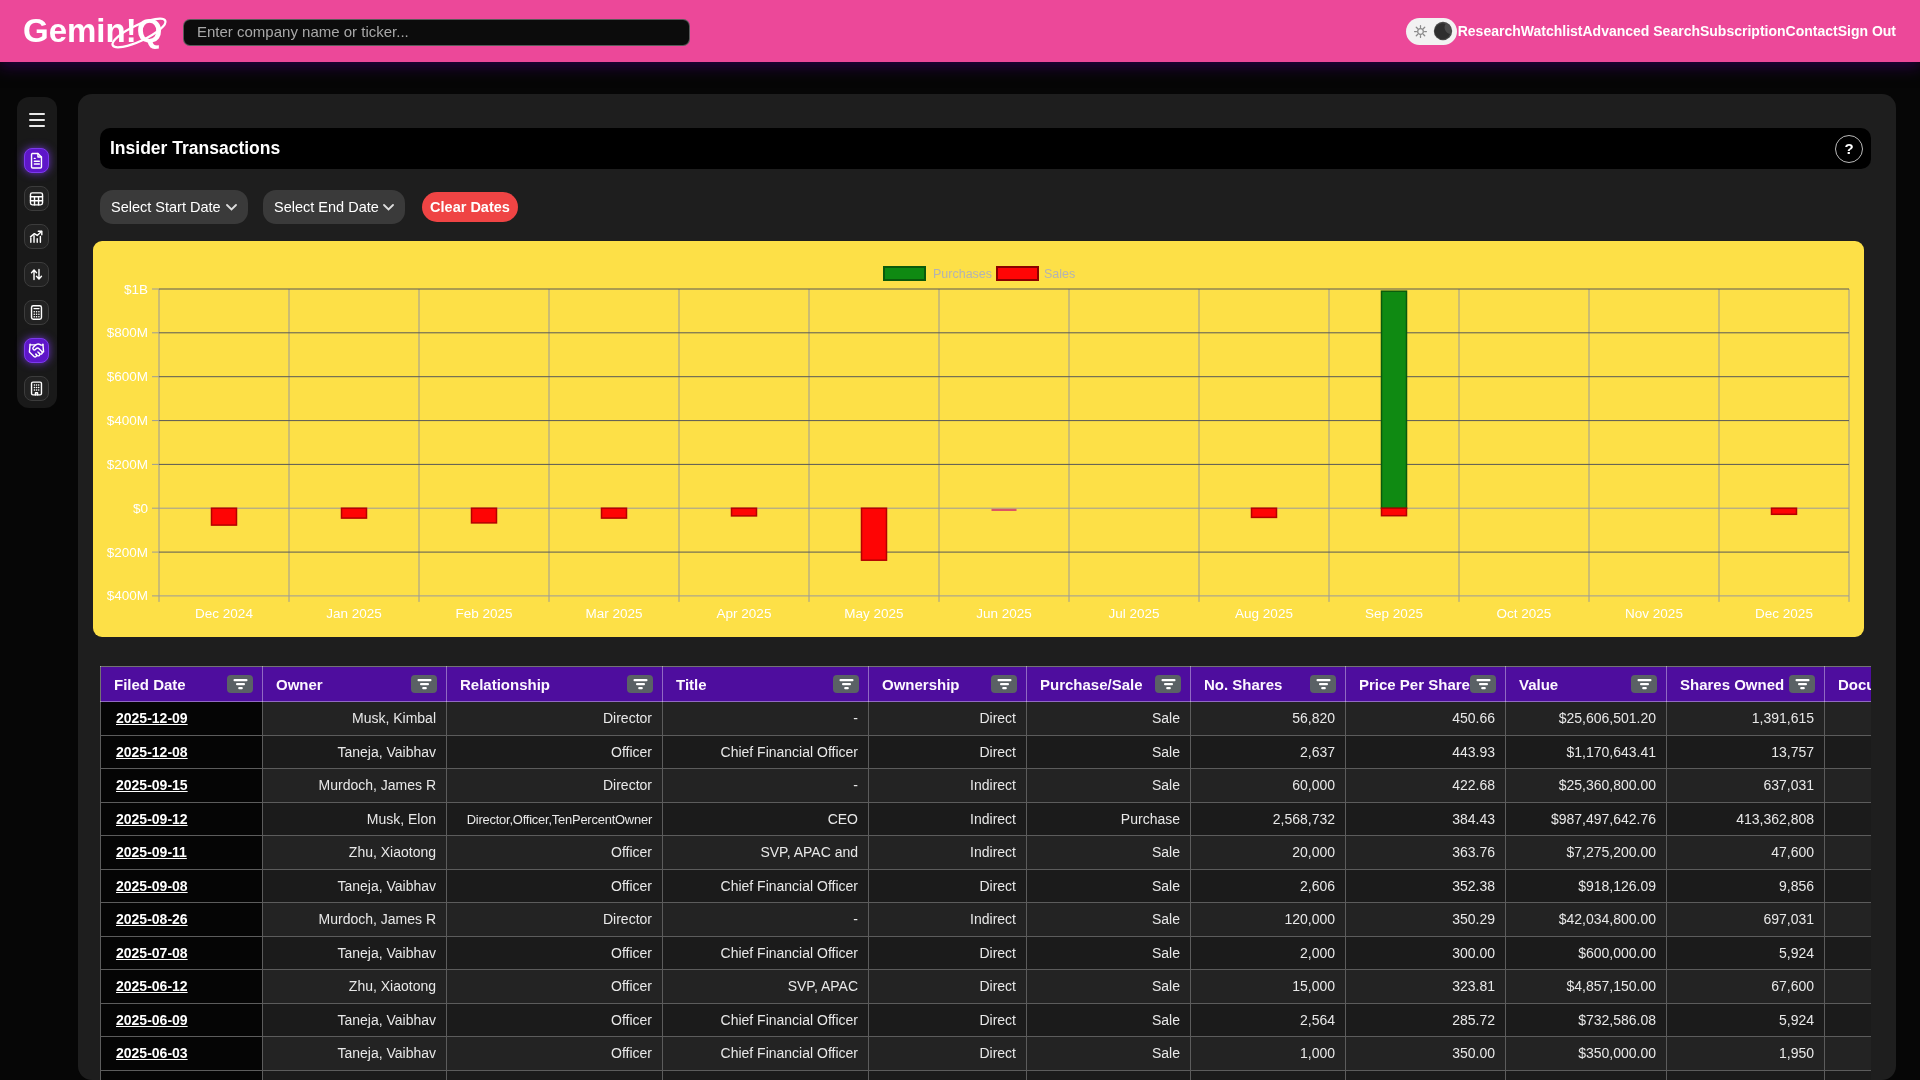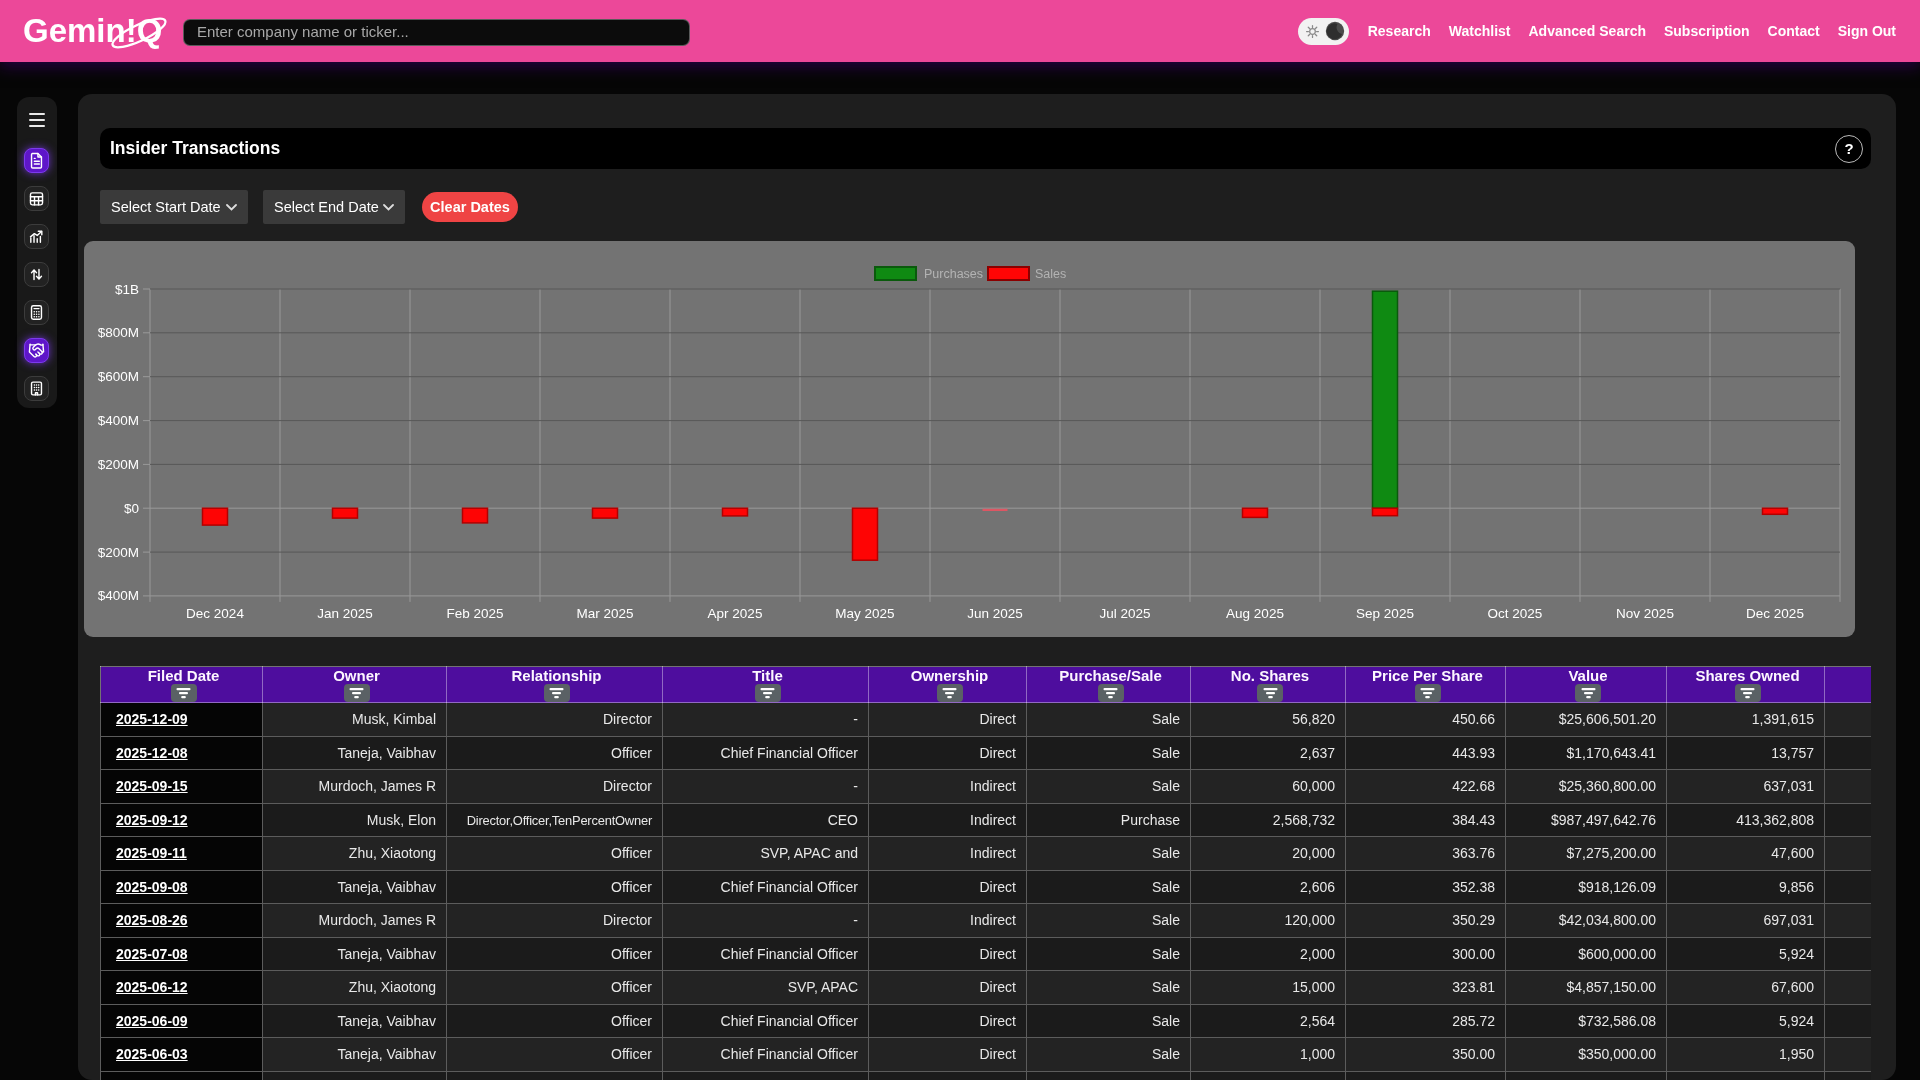--- a/index.html
+++ b/index.html
@@ -3,49 +3,49 @@
 <style>
 * { margin:0; padding:0; box-sizing:border-box; }
 html,body { width:1920px; height:1080px; background:#060606; overflow:hidden;
   font-family:"Liberation Sans", sans-serif; }
 .navbar { position:absolute; left:0; top:0; width:1920px; height:62px; background:#ec4899;
   box-shadow:0 5px 14px rgba(40,0,70,.9); z-index:10; }
 .logo { position:absolute; left:23px; top:8px; }
 .search { position:absolute; left:183px; top:18.5px; width:507px; height:27px; background:#0c0c0c;
   border:1.5px solid rgba(255,255,255,.32); border-radius:7px; color:#a8a8a8; font-size:15px;
   line-height:24px; padding-left:13px; }
-.nav-right { position:absolute; right:24px; top:0; height:62px; display:flex; align-items:center; gap:18px; }
+.nav-right { position:absolute; right:24px; top:0; height:62px; display:flex; align-items:center; }
 .navlink { color:#fff; font-size:14px; font-weight:bold; white-space:nowrap; }
 .toggle { width:51px; height:27px; background:#f2f2f2; border-radius:14px; position:relative; margin-right:1px; }
 .sun { position:absolute; left:7px; top:6px; width:15px; height:15px; }
 .moon { position:absolute; right:3.5px; top:3.5px; width:20px; height:20px; }
 .sidebar { position:absolute; left:17px; top:97px; width:40px; height:311px; background:#191919; border-radius:12px; }
 .ham { position:absolute; left:12px; top:16px; width:16px; height:14px; display:flex; flex-direction:column; justify-content:space-between; }
 .ham span { display:block; height:2.4px; background:#e8e8e8; border-radius:1px; }
 .sbtn { position:absolute; left:7px; width:25px; height:25px; background:#222; border:1px solid #3c3c3c;
   border-radius:8px; display:flex; align-items:center; justify-content:center; }
 .sbtn.act { background:#5e16c9; border-color:#7c3aed; box-shadow:0 0 8px rgba(124,58,237,.8); }
 .card { position:absolute; left:78px; top:94px; width:1818px; height:986px; background:#1e1e1e; border-radius:14px; }
 .titlebar { position:absolute; left:100px; top:128px; width:1771px; height:41px; background:#000; border-radius:10px; }
 .titlebar h1 { color:#fff; font-size:17.5px; line-height:41px; padding-left:10px; font-weight:bold; }
 .qbtn { position:absolute; right:8px; top:6.5px; width:28px; height:28px; border:1.6px solid #b9b9b9; border-radius:50%;
   color:#fff; font-weight:bold; font-size:15px; text-align:center; line-height:25px; }
 .controls { position:absolute; left:100px; top:190px; height:34px; }
-.sel { position:absolute; top:0; height:34px; background:#3a3a3a; border-radius:2px; color:#fff; font-size:14.5px;
+.sel { position:absolute; top:0; height:34px; background:#3a3a3a; border-radius:13px; color:#fff; font-size:14.5px;
   display:flex; align-items:center; justify-content:space-between; padding:0 11px; }
 .s1 { left:0; width:148px; }
 .s2 { left:163px; width:142px; }
 .clear { position:absolute; left:322px; top:2px; width:96px; height:30px; background:#ef4444; border-radius:16px;
   color:#fff; font-size:14.5px; font-weight:bold; display:flex; align-items:center; justify-content:center; }
-.chartbox { position:absolute; left:84px; top:241px; width:1771px; height:396px; background:#737373; border-radius:9px; overflow:hidden; }
+.chartbox { position:absolute; left:93px; top:241px; width:1771px; height:396px; background:#fde047; border-radius:9px; overflow:hidden; }
 .chartbox svg text { font-family:"Liberation Sans", sans-serif; }
 .tablewrap { position:absolute; left:100px; top:666px; width:1771px; height:414px; overflow:hidden; }
 table { border-collapse:collapse; table-layout:fixed; width:1930px; }
 th { height:35px; background:#4e0d9e; border:1px solid rgba(255,255,255,.38); }
-.thc { display:flex; align-items:center; color:#fdf7ff; font-size:15px; font-weight:bold; padding:0 9px 0 13px; white-space:nowrap;flex-direction:column; }
+.thc { display:flex; align-items:center; color:#fdf7ff; font-size:15px; font-weight:bold; padding:0 9px 0 13px; white-space:nowrap; }
 .thc.sb { justify-content:space-between; }
 .thc.re { justify-content:space-between; }
 .fic { width:26px; height:18px; background:#5a6165; border-radius:4px; display:inline-flex; align-items:center; justify-content:center; }
 td { height:33.5px; border:1px solid #5c5c5c; color:#e8e8e8; font-size:14px; text-align:right;
   padding:0 10px; white-space:nowrap; overflow:hidden; }
 tr.odd td { background:#232323; }
 tr.even td { background:#1b1b1b; }
 .sm { font-size:12.9px; letter-spacing:-0.2px; }
 td.date { background:#050505 !important; color:#fff; font-weight:bold; text-align:left; padding-left:15px;text-decoration:underline; }
 </style></head>

